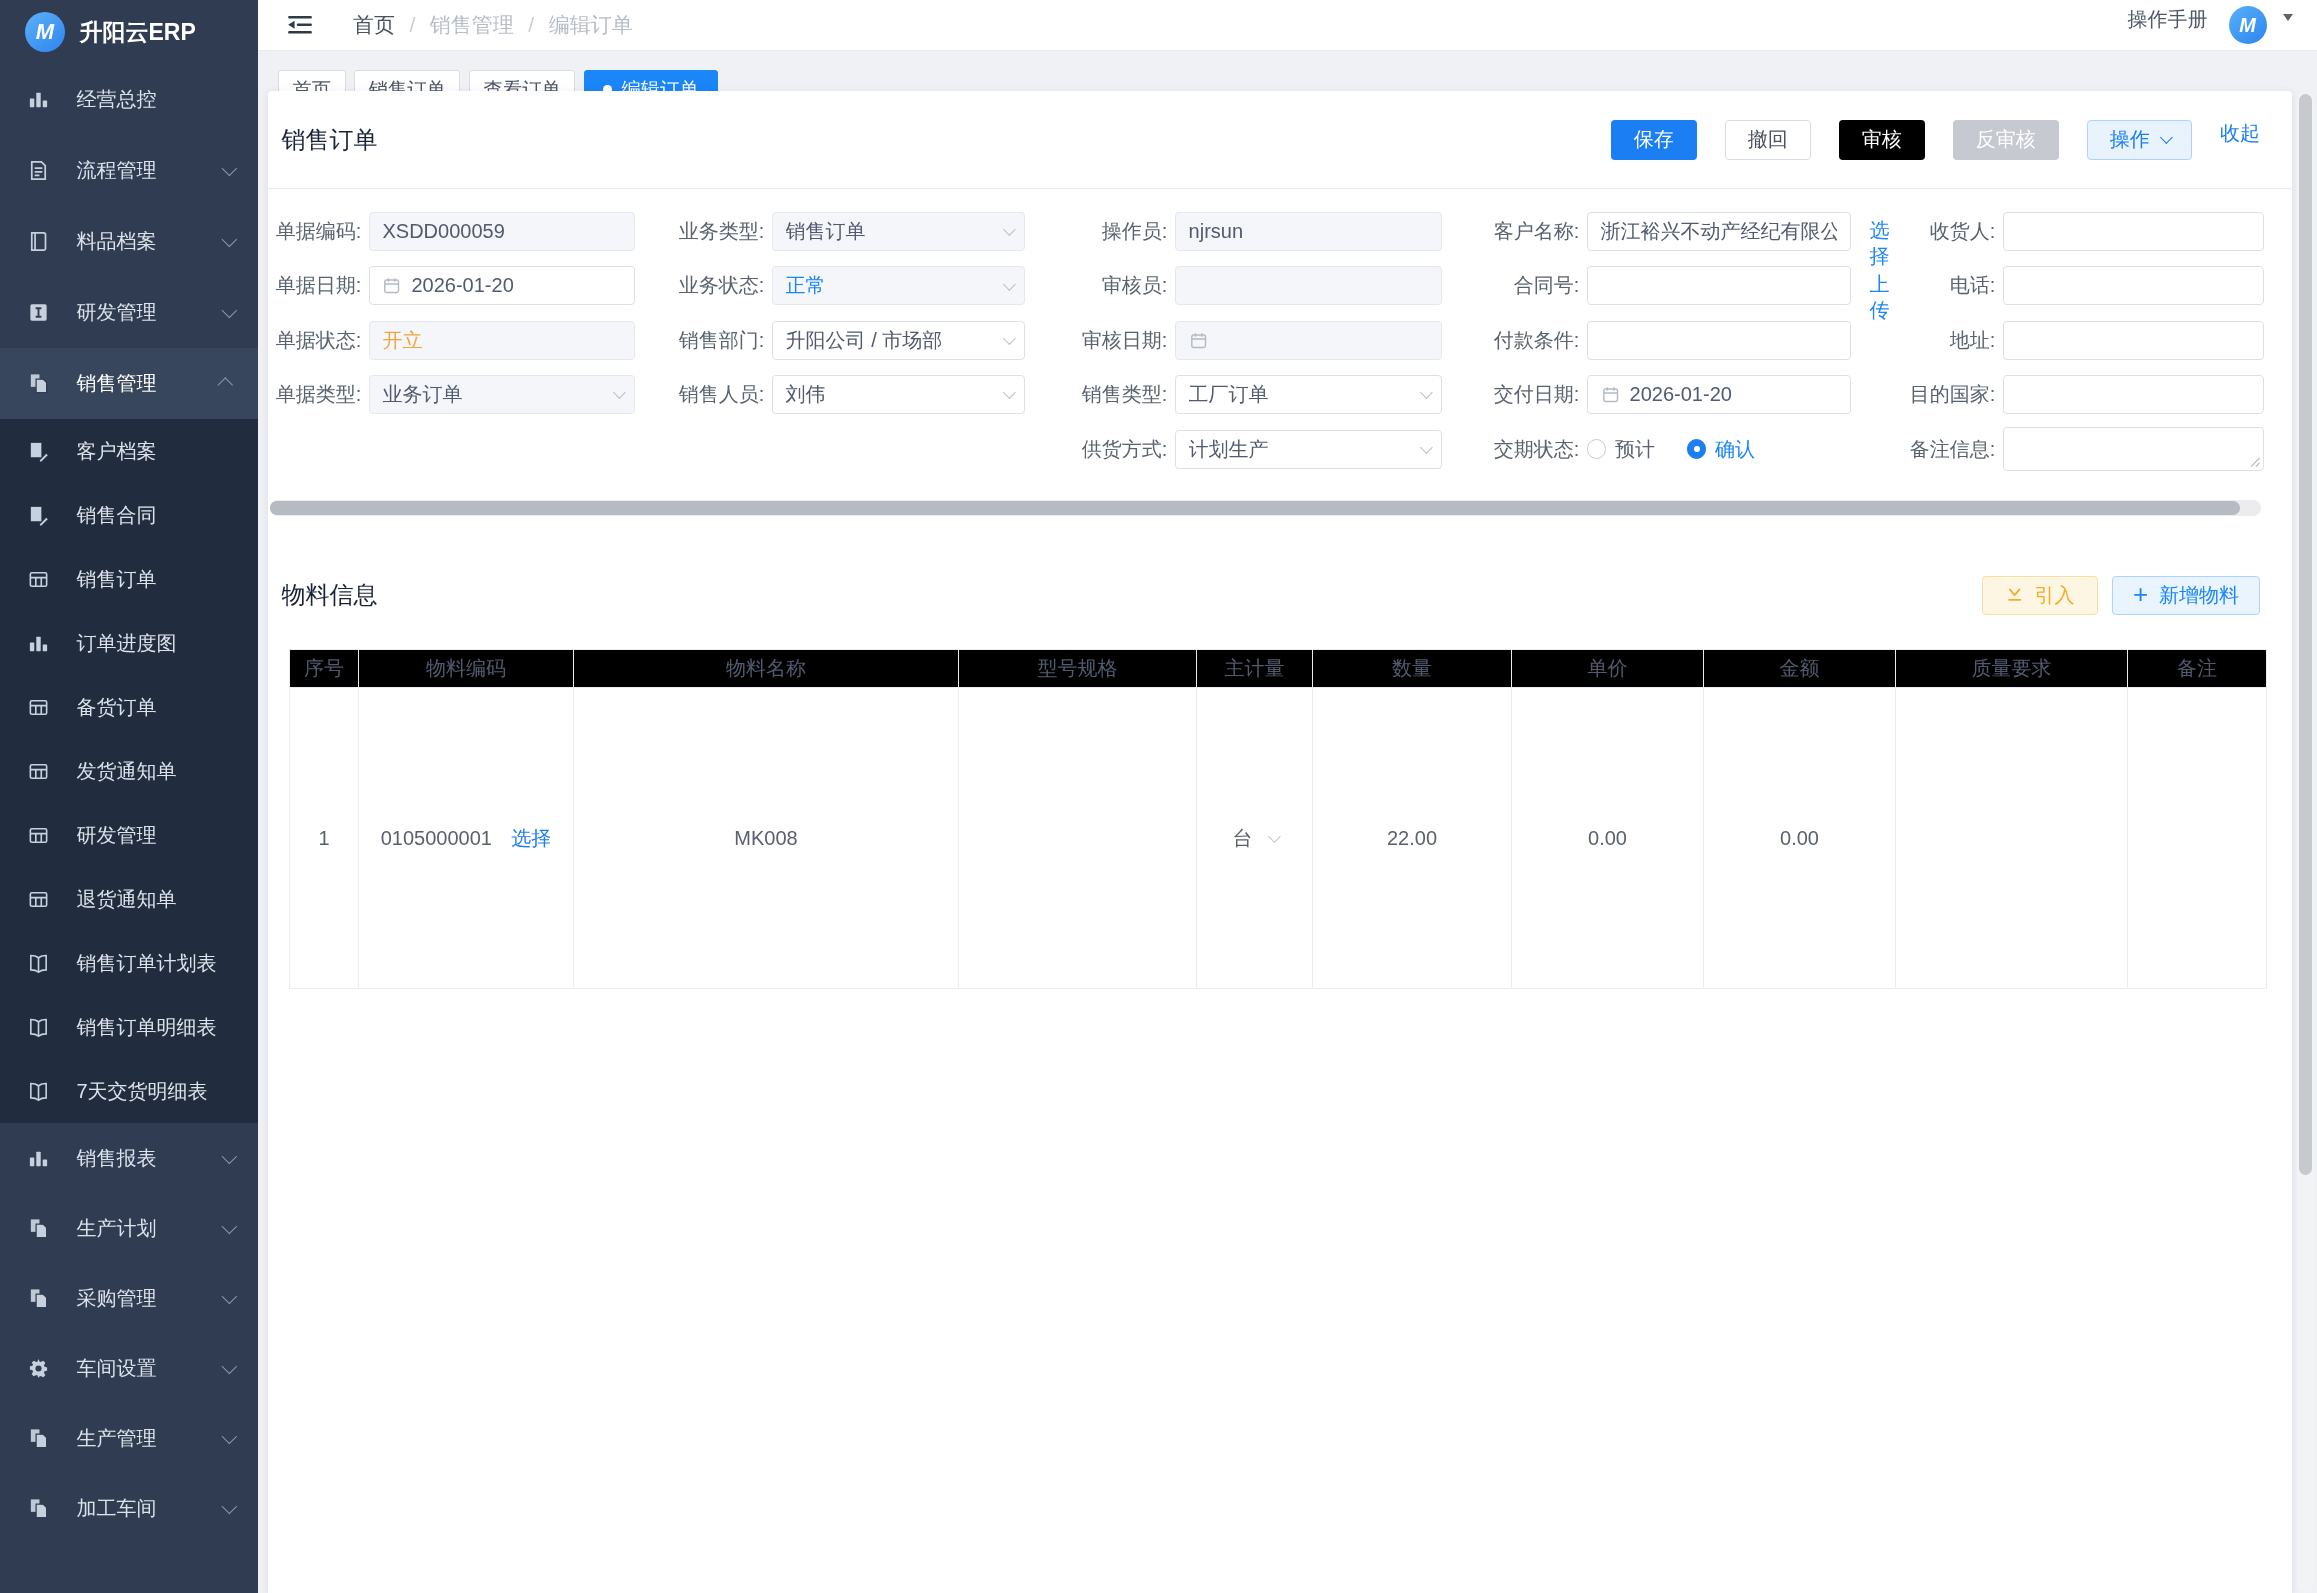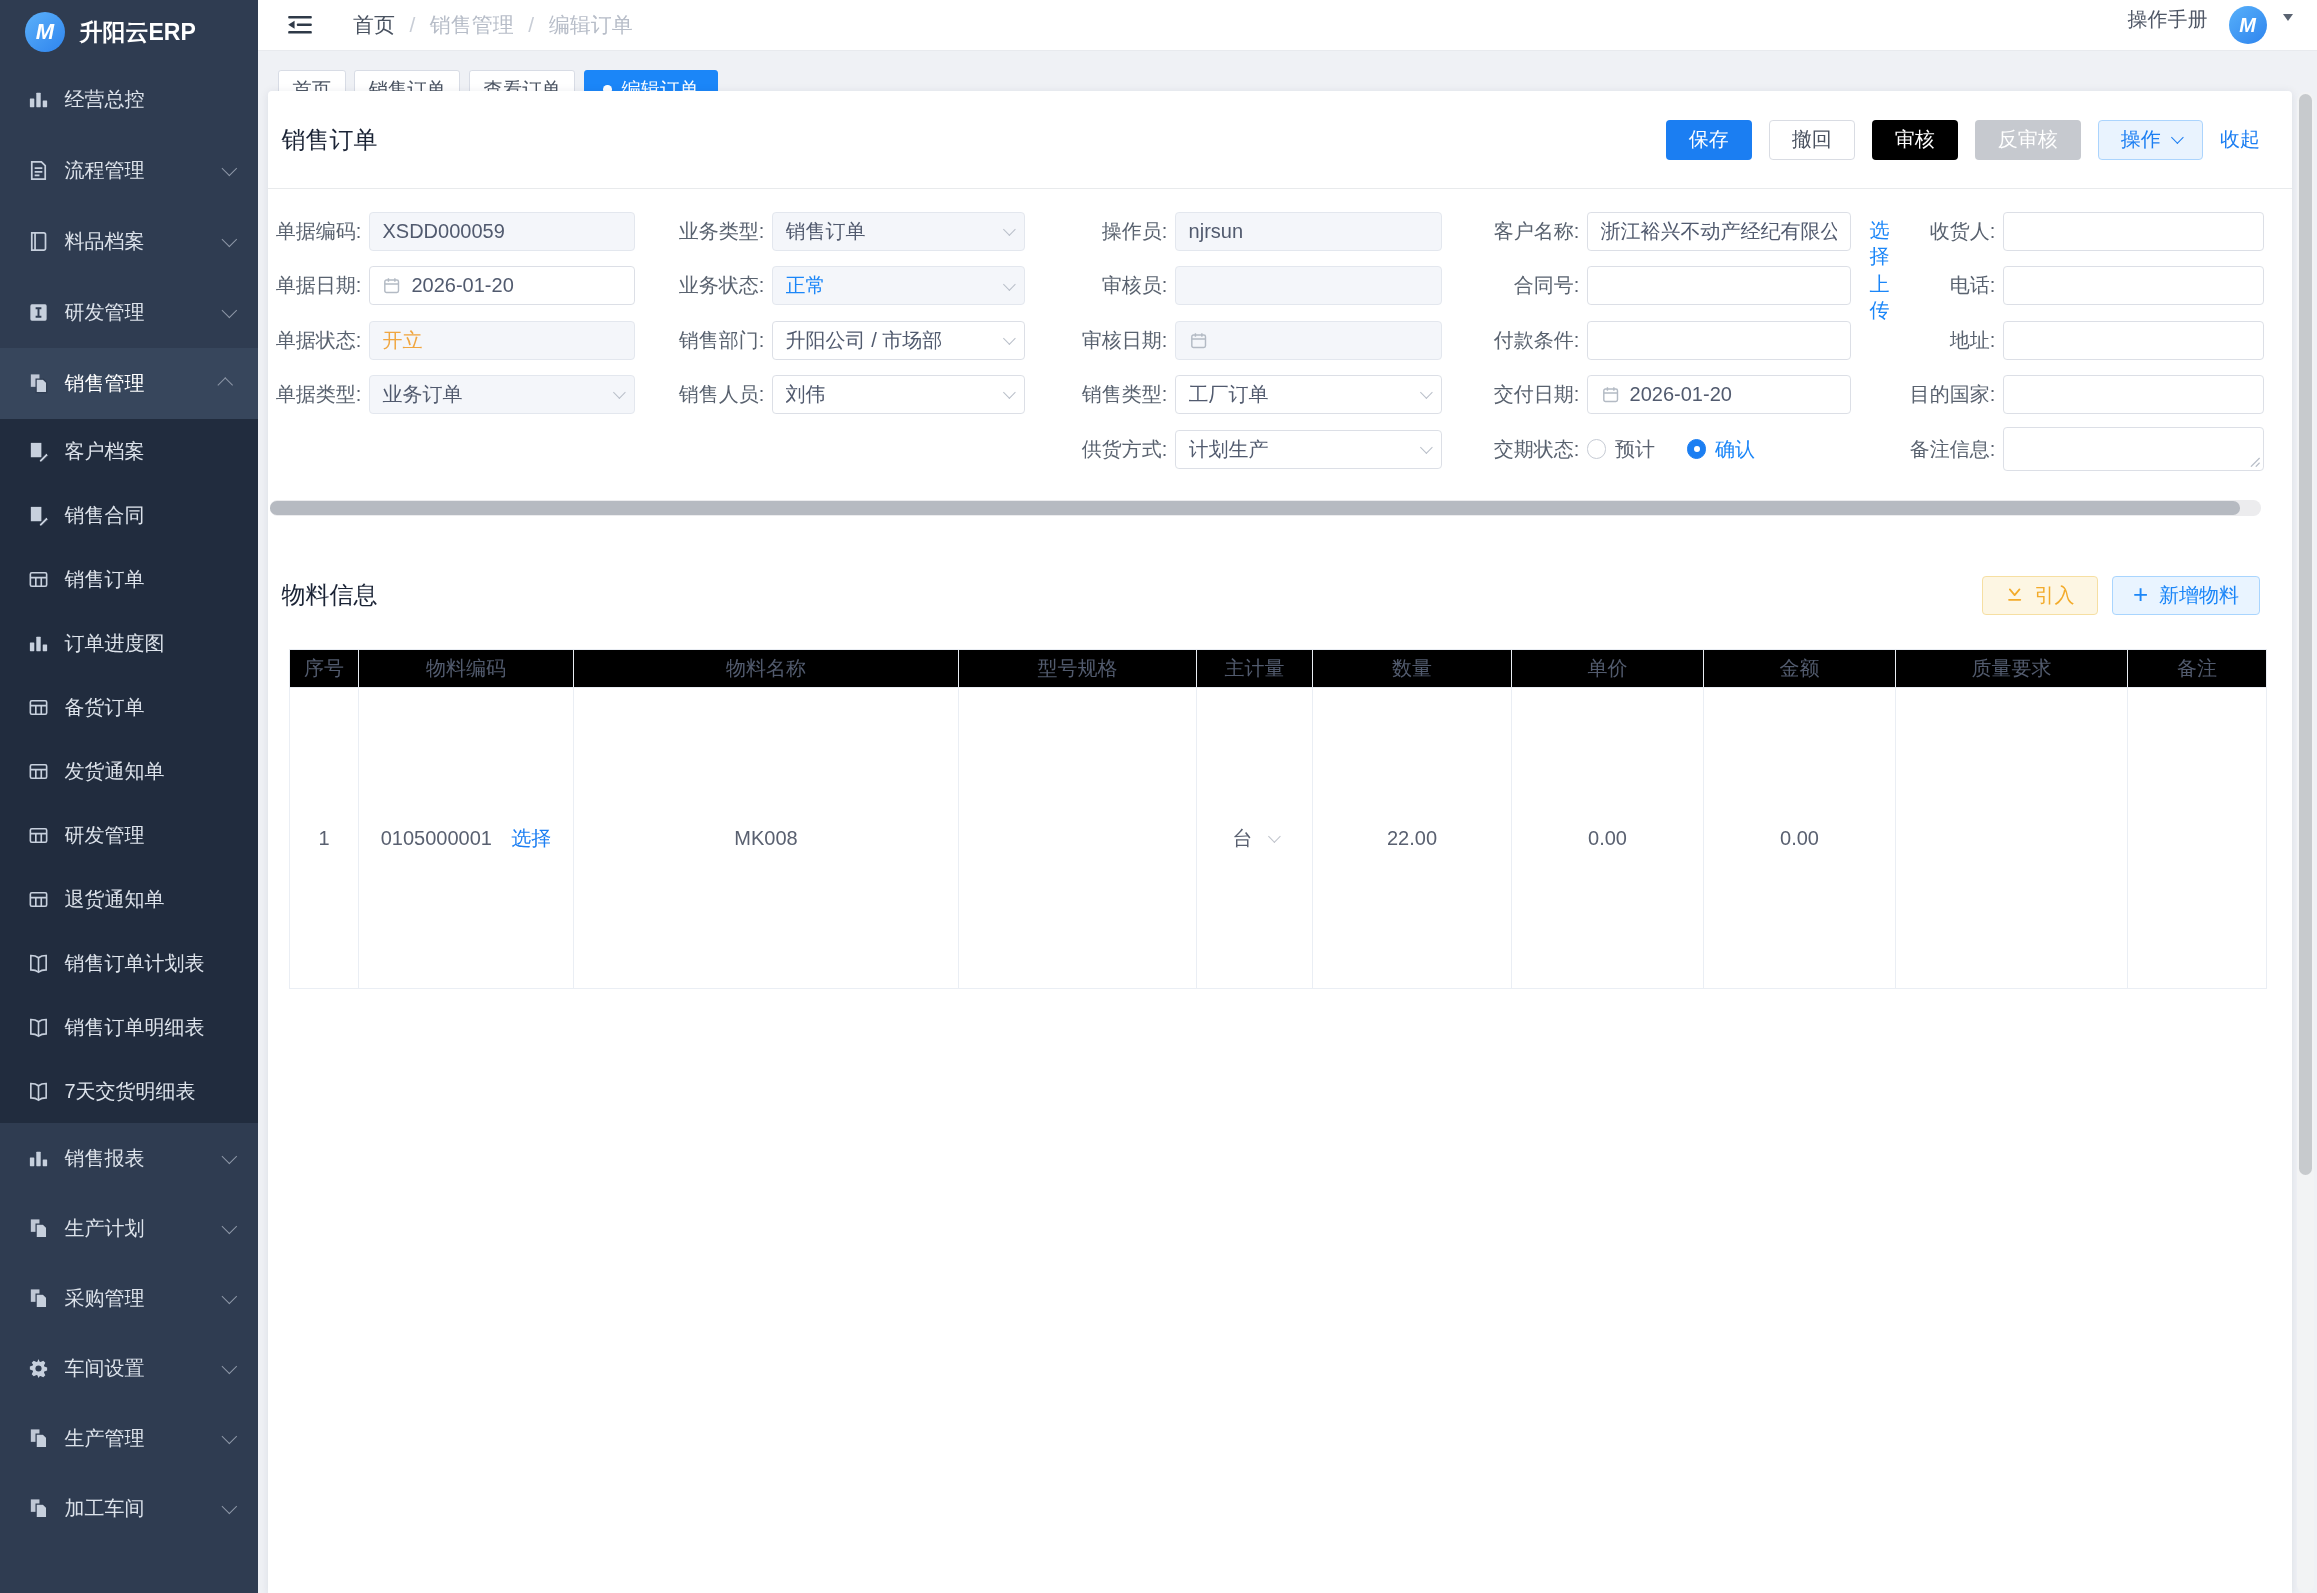--- a/index.html
+++ b/index.html
@@ -4,21 +4,21 @@
 <style>
   * { margin:0; padding:0; box-sizing:border-box; }
   html,body { width:2317px; height:1593px; }
   body { font-family:"Liberation Sans","DejaVu Sans",sans-serif; background:#eff1f5; position:relative; overflow:hidden; color:#515a6e; }
 
   
   .sidebar { position:absolute; left:0; top:0; width:258px; height:1593px; background:#2f3c51; z-index:10; }
   .logo-row { height:64px; display:flex; align-items:center; padding-left:25px; }
   .logo-badge { width:40px; height:40px; border-radius:50%; background:linear-gradient(140deg,#5cb1fa,#2e84ee); color:#fff; font-size:22px; font-weight:700; font-style:italic; display:flex; align-items:center; justify-content:center; flex:none; }
   .logo-text { color:#fff; font-size:23px; font-weight:700; margin-left:14.5px; white-space:nowrap; }
-  .nav-item { height:71px; display:flex; align-items:center; padding:0 25px 0 27px; color:#dde3eb; font-size:20px; cursor:pointer; }
+  .nav-item { height:71px; display:flex; align-items:center; padding:0 25px 0 27px; color:#dde3eb; font-size:20px; cursor:pointer;gap:12px; }
   .nav-item .nico { width:23px; height:23px; color:#c7d0dd; flex:none; }
   .nav-item .nlabel { margin-left:14.5px; flex:1; white-space:nowrap; }
   .chev { width:10.6px; height:10.6px; border-right:1.9px solid #8d97a7; border-bottom:1.9px solid #8d97a7; transform:rotate(45deg) translateY(-2.9px); flex:none; }
   .chev.up { transform:rotate(-135deg) translateY(-2.9px); }
   .nav-item.active-parent { background:#37465c; color:#fff; }
   .submenu { background:#212c3e; }
   .submenu .nav-item { height:64px; }
   .bottom-group .nav-item { height:70px; }
 
   
@@ -36,21 +36,21 @@
   
   .tabbar { position:absolute; left:278px; top:70px; z-index:4; display:flex; gap:8.7px; }
   .tab { height:39px; padding:0 13.5px; background:#fff; border:1px solid #d8dce5; border-radius:2.9px; font-size:19.3px; color:#4b5462; display:flex; align-items:center; cursor:pointer; white-space:nowrap; }
   .tab.active { background:#1b86f8; border-color:#1b86f8; color:#fff; gap:9.7px; padding:0 18.3px; }
   .tab-dot { width:8.7px; height:8.7px; border-radius:50%; background:#fff; flex:none; }
 
   
   .card { position:absolute; left:268px; top:91px; width:2024px; height:1502px; background:#fff; border-radius:3.9px 3.9px 0 0; box-shadow:0 1.9px 9.7px rgba(15,35,70,.09); z-index:5; }
   .card-head { position:absolute; top:0; left:0; right:0; height:98px; border-bottom:1px solid #e8eaec; display:flex; align-items:center; padding:0 32px 0 13.5px; }
   .card-title { font-size:24px; color:#1a2335; font-weight:500; }
-  .actions { margin-left:auto; display:flex; align-items:center; gap:17px; }
+  .actions { margin-left:auto; display:flex; align-items:flex-start; gap:28px; }
   .btn { height:40px; border-radius:3.9px; font-size:20px; display:inline-flex; align-items:center; justify-content:center; padding:0 22px; border:1px solid transparent; cursor:pointer; font-family:inherit; white-space:nowrap; }
   .btn-save { background:#1b7ef2; color:#fff; }
   .btn-plain { background:#fff; border-color:#d9dce3; color:#4a5260; }
   .btn-audit { background:#000000; color:#fff; }
   .btn-unaudit { background:#c6c9cf; color:#fff; }
   .btn-more { background:#e9f3fe; border-color:#abd4fd; color:#1b7ef2; gap:10.6px; }
   .mchev { width:8.7px; height:8.7px; border-right:1.9px solid; border-bottom:1.9px solid; transform:rotate(45deg) translateY(-2.9px); }
   .link { color:#1b7ef2; font-size:20px; cursor:pointer; white-space:nowrap; }
 
   

